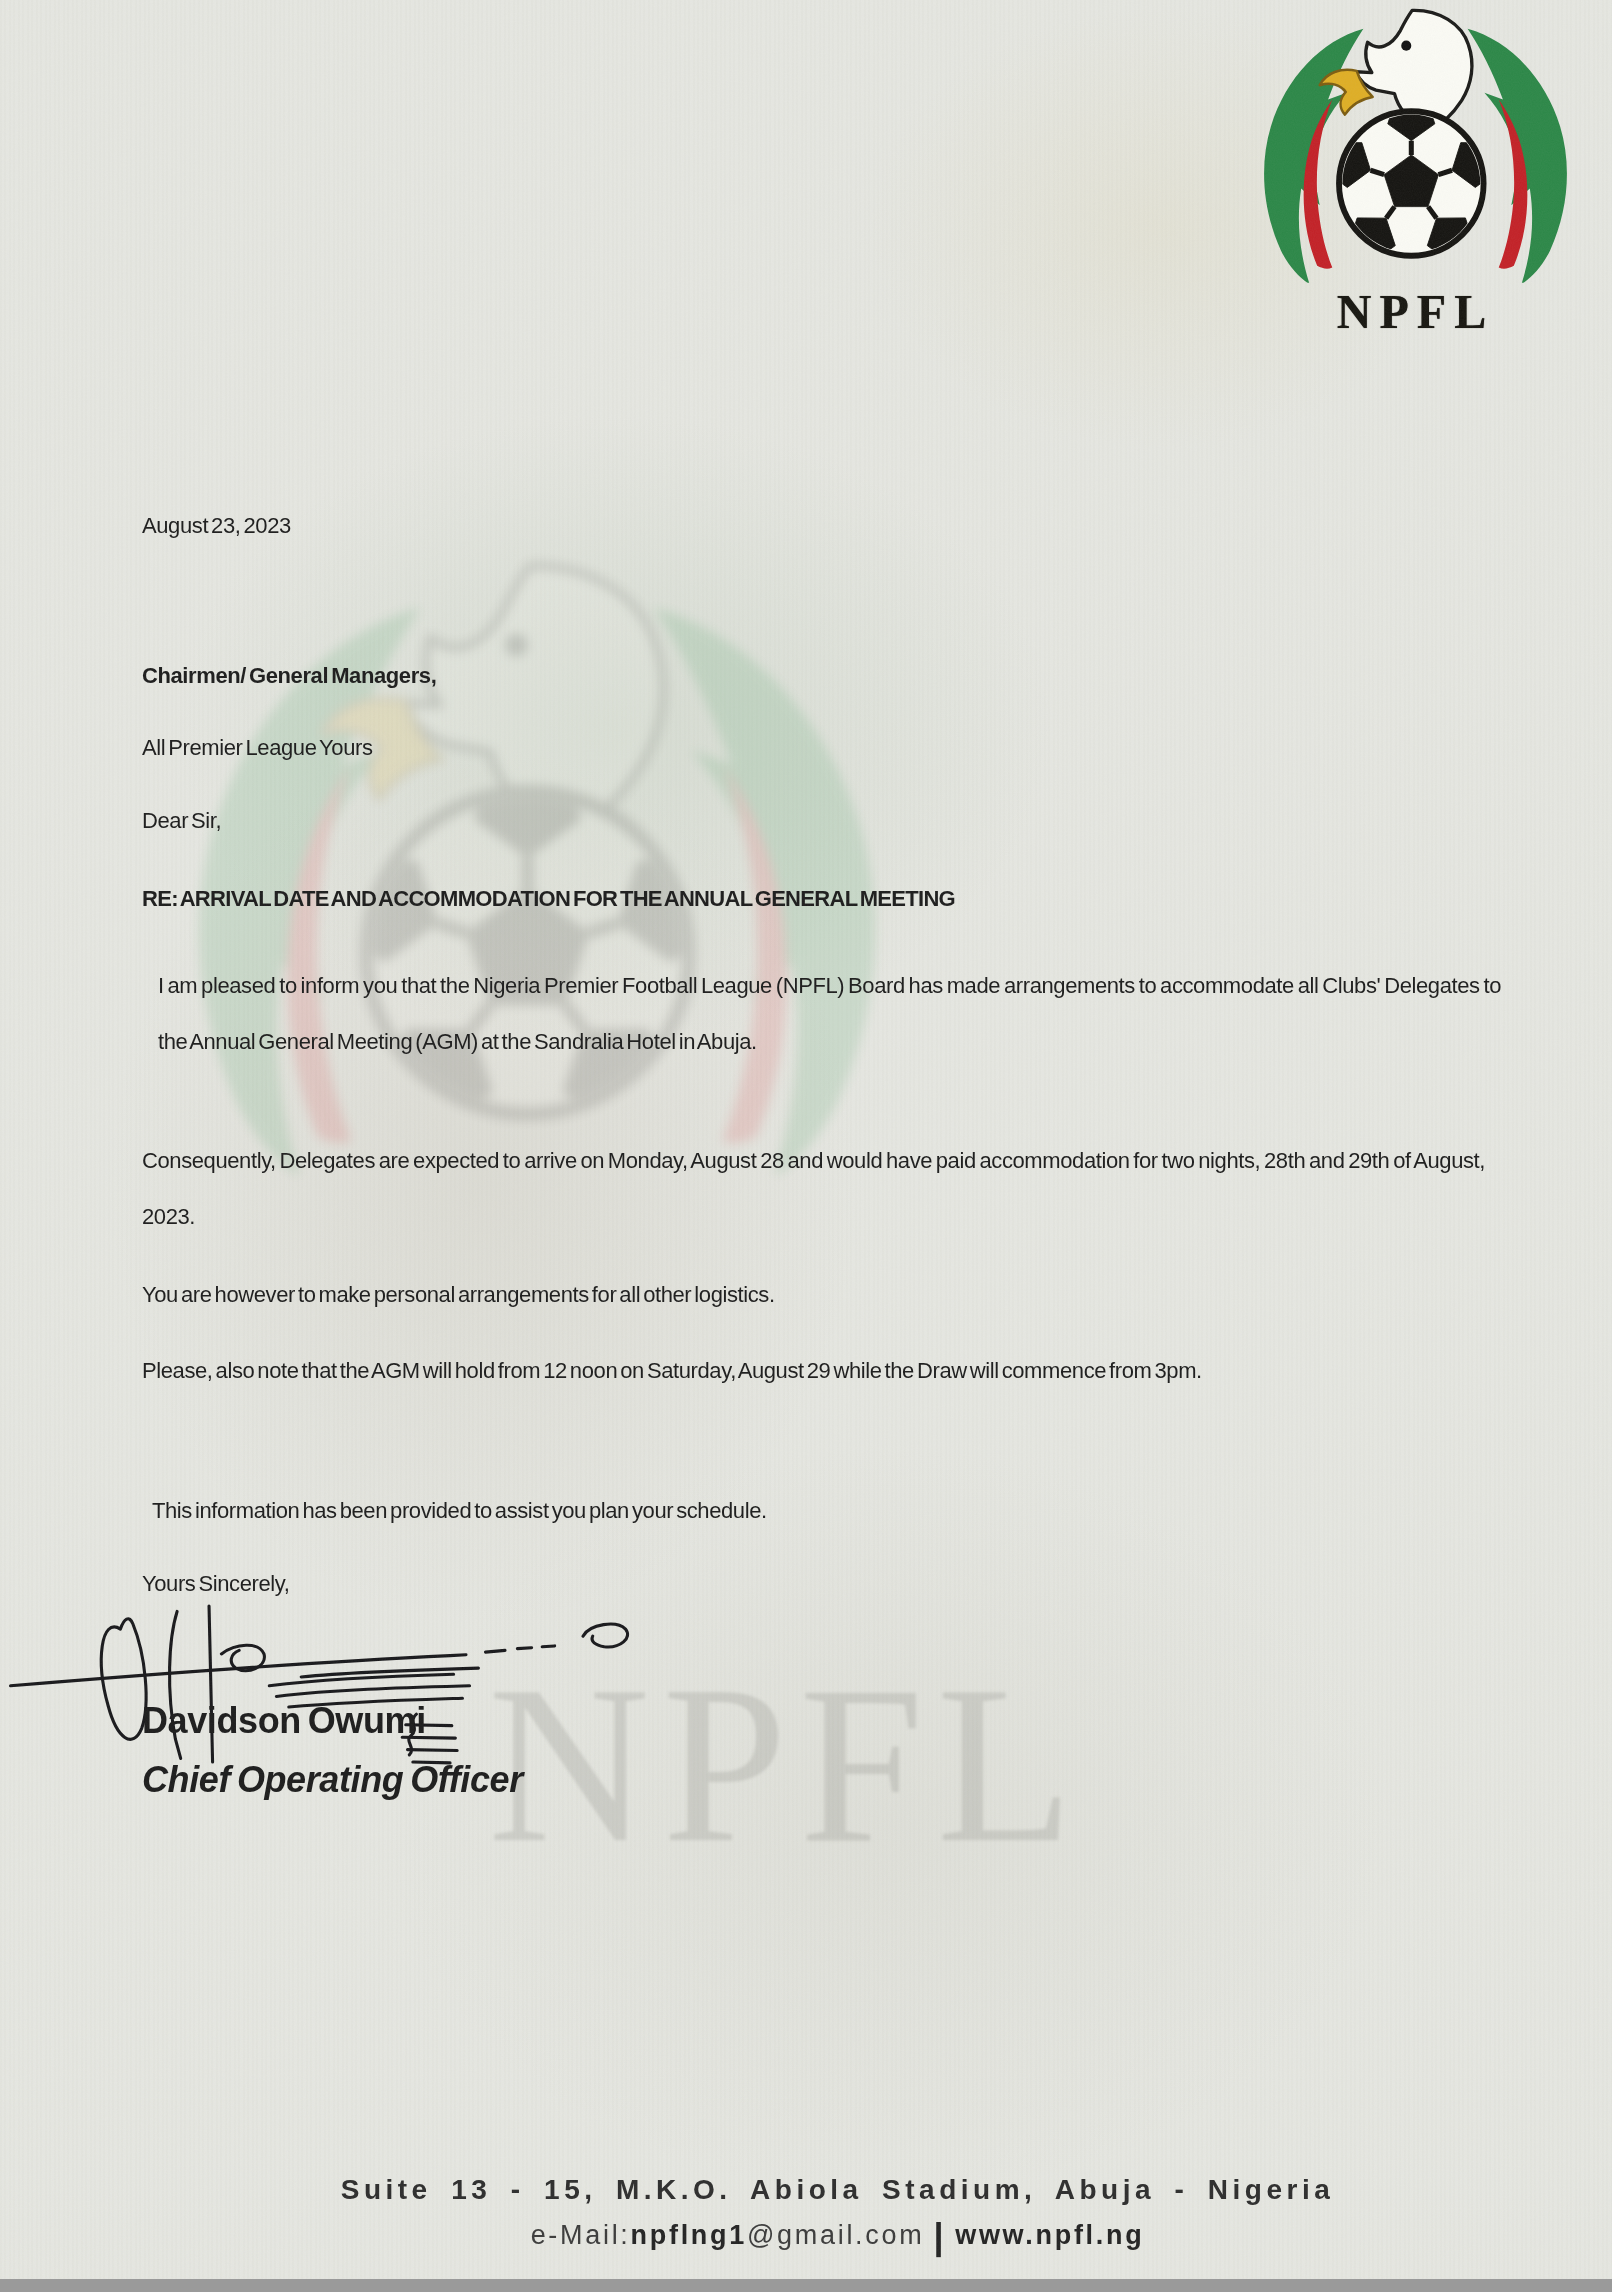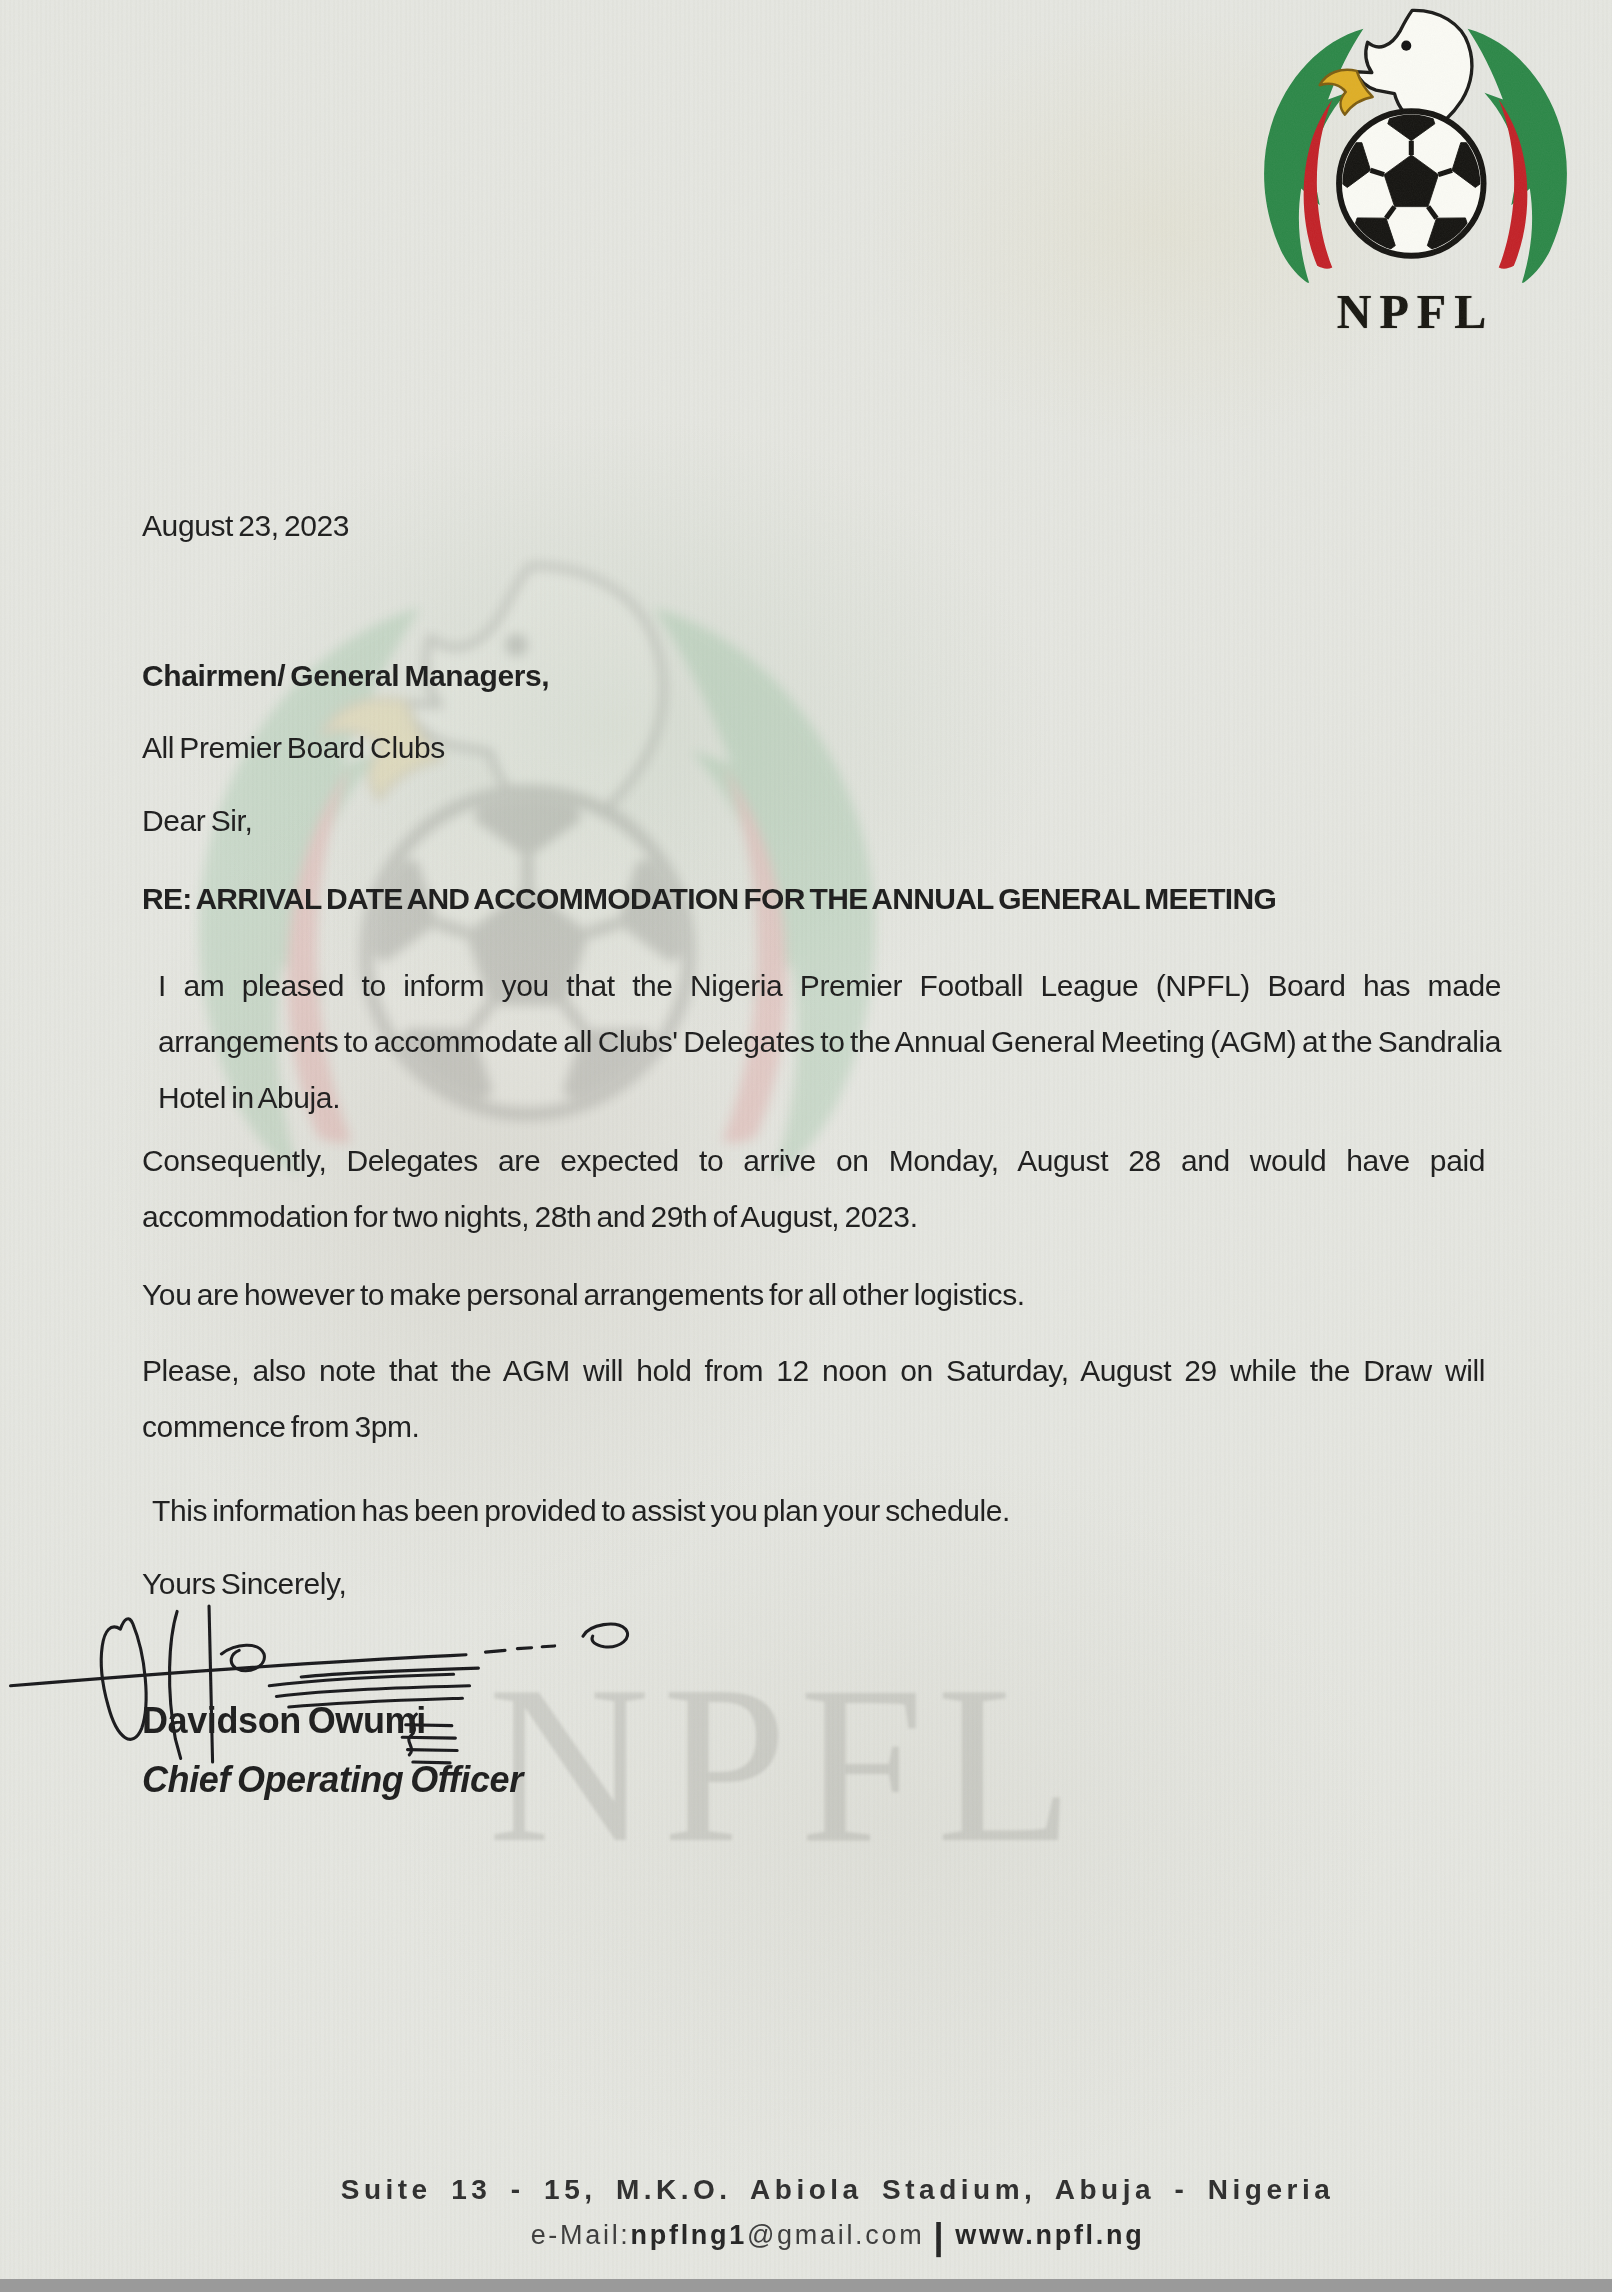--- a/index.html
+++ b/index.html
@@ -35,21 +35,21 @@
     position:absolute;left:0;top:279px;width:353px;
     text-align:center;
     font-family:"Liberation Serif", serif;
     font-size:48px;font-weight:600;letter-spacing:8px;
     color:#16150f;
     text-shadow:0 0 0.9px #3c3b34;
   }
   
   .t{
     position:absolute;left:142px;width:1343px;
-    font-size:30px;line-height:56px;
+    font-size:22px;line-height:56px;
     letter-spacing:-0.4px;word-spacing:-2.7px;
     color:#1b1b1b;
   }
   .just{text-align:justify;}
   .b{font-weight:bold;}
   .bi{font-weight:bold;font-style:italic;}
   .nowrap{white-space:nowrap;width:auto;}
   .subject{font-weight:bold;letter-spacing:-0.7px;}
   
   .sig{position:absolute;left:7.2px;top:1598px;width:638px;height:188px;}
@@ -144,21 +144,21 @@
   <div class="logo-box">
     <svg class="logo-svg" viewBox="0 0 420 330">
       <use href="#logo-sym"></use>
     </svg>
     <div class="logo-caption">NPFL</div>
   </div>
 
   <div class="t" style="top:498px">August 23, 2023</div>
 
   <div class="t b" style="top:648px">Chairmen/ General Managers,</div>
-  <div class="t" style="top:720px">All Premier Board Clubs</div>
+  <div class="t" style="top:720px">All Premier League Yours</div>
   <div class="t" style="top:793px">Dear Sir,</div>
 
   <div class="t subject nowrap" style="top:871px">RE: ARRIVAL DATE AND ACCOMMODATION FOR THE ANNUAL GENERAL MEETING</div>
 
   <p class="t just" style="top:942px;margin:16px">I am pleased to inform you that the Nigeria Premier Football League (NPFL) Board has made arrangements to accommodate all Clubs' Delegates to the Annual General Meeting (AGM) at the Sandralia Hotel in Abuja.</p>
   <p class="t just" style="top:1133px;margin:0">Consequently, Delegates are expected to arrive on Monday, August 28 and would have paid accommodation for two nights, 28th and 29th of August, 2023.</p>
   <p class="t just" style="top:1267px;margin:0">You are however to make personal arrangements for all other logistics.</p>
   <p class="t just" style="top:1343px;margin:0">Please, also note that the AGM will hold from 12 noon on Saturday, August 29 while the Draw will commence from 3pm.</p>
   <p class="t just" style="top:1473px;margin:10px">This information has been provided to assist you plan your schedule.</p>
 

